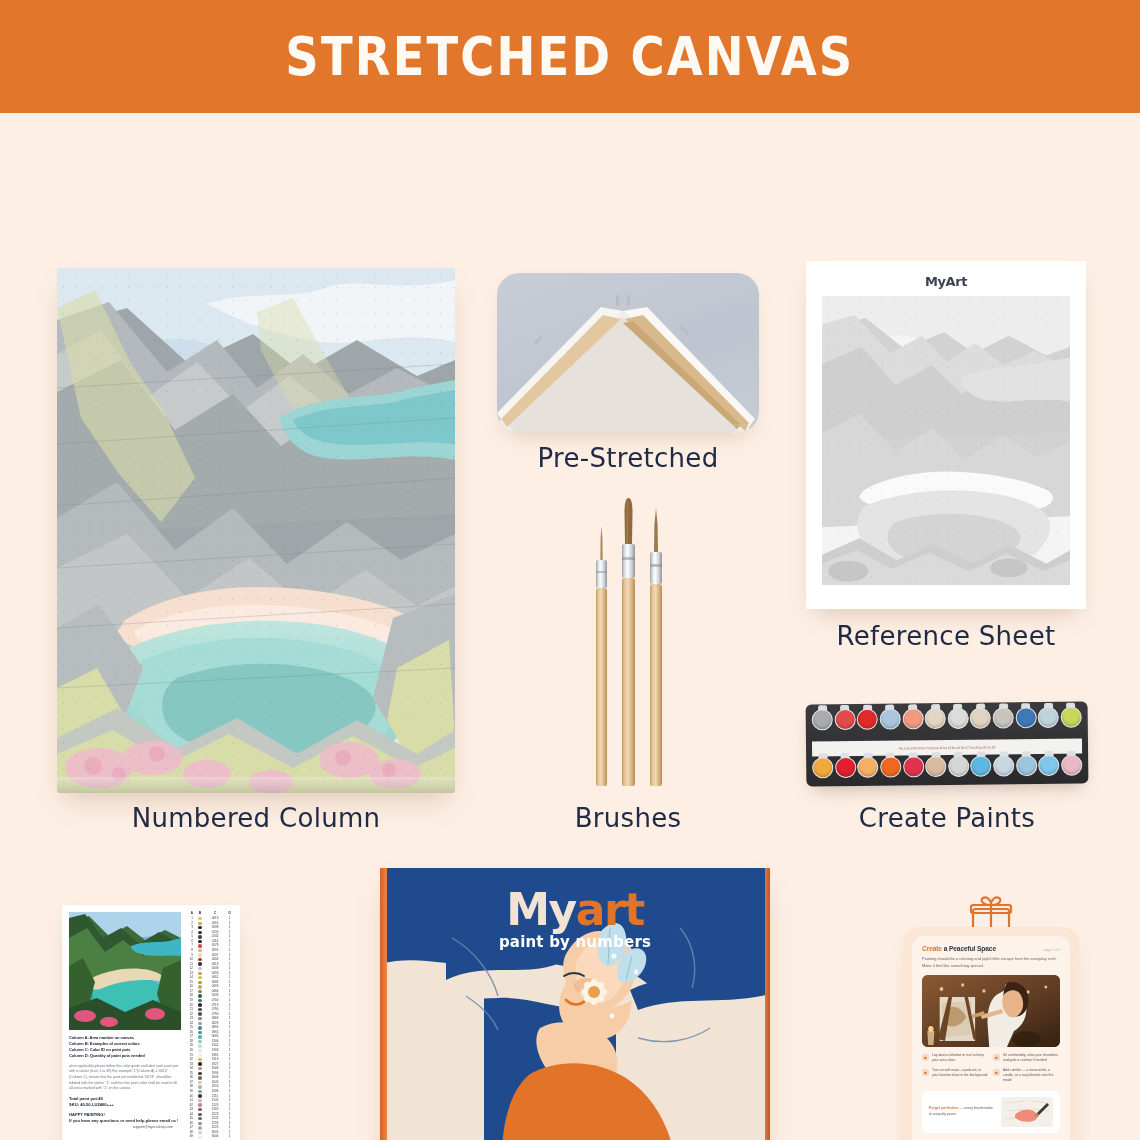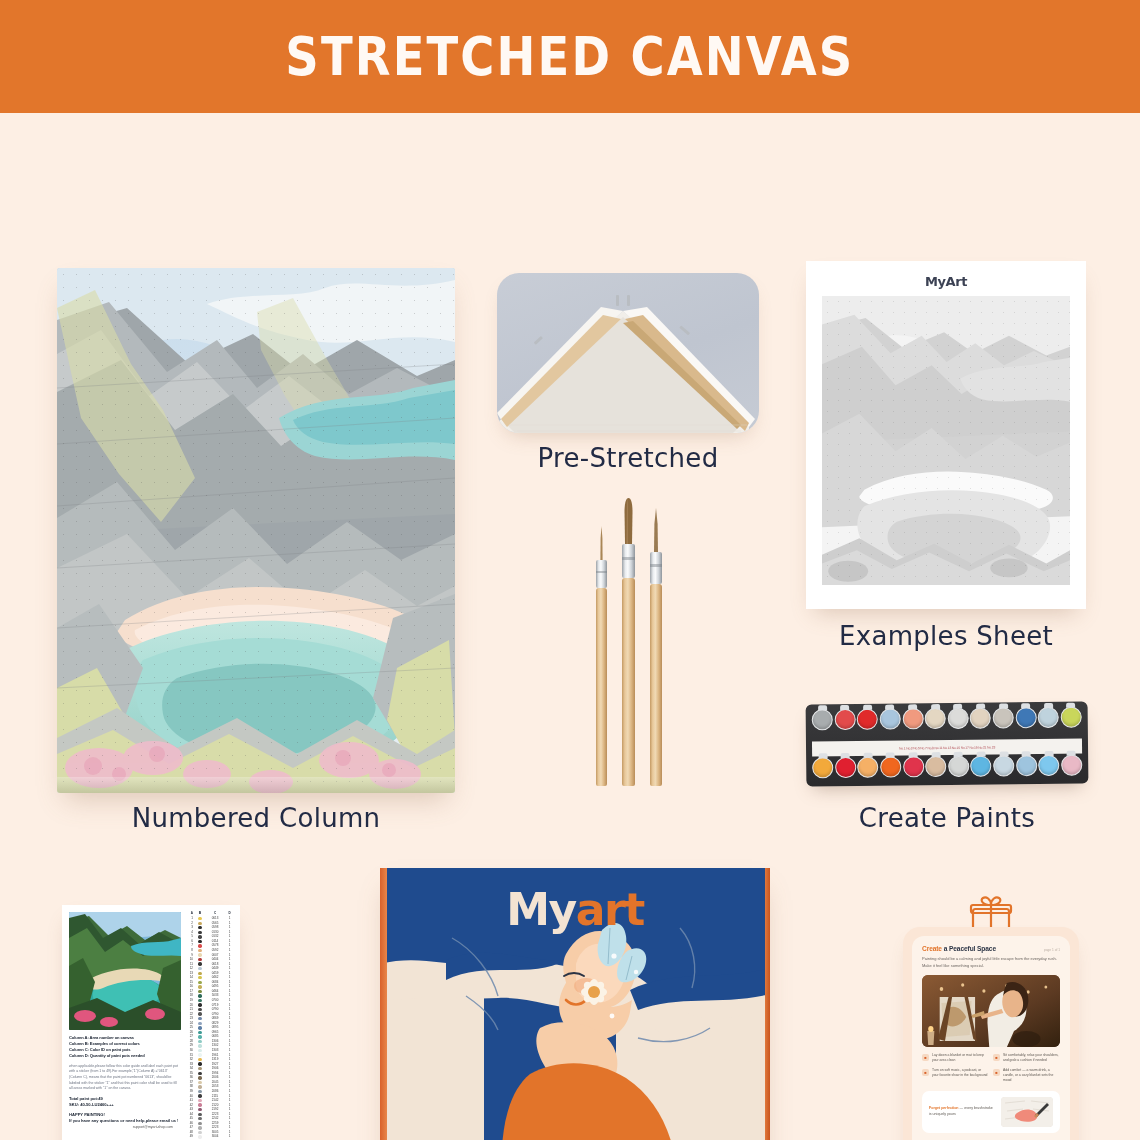--- a/index.html
+++ b/index.html
@@ -345,21 +345,21 @@
           <path d="M0,486 L56,462 L112,496 L172,466 L236,500 L296,468 L356,500 L398,480 L398,525 L0,525 Z" fill="#DADADA"></path>
           <g fill="#C6C6C6">
               <ellipse cx="42" cy="500" rx="32" ry="19"></ellipse>
               <ellipse cx="300" cy="494" rx="30" ry="17"></ellipse>
             </g>
         </svg>
         <div class="dots" style="opacity:.35;background-size:11px 11px;"></div>
       </div>
     </div>
   </div>
-  <div class="caption" style="left:806px; top:508px; width:280px;">Examples Sheet</div>
+  <div class="caption" style="left:806px; top:508px; width:280px;">Reference Sheet</div>
 
   <div class="cell brush-wrap">
 
     <div class="brush" style="left:36px; width:11px; height:260px;">
       <div class="brush-handle" style="height:198px;"></div>
       <div class="brush-ferrule" style="bottom:198px; height:28px;"></div>
       <div class="brush-tip" style="bottom:226px; height:34px;">
         <svg viewBox="0 0 11 34" width="11" height="34">
             <path d="M4.4,34 L6.6,34 L6.4,12 L5.5,0 L4.6,12 Z" fill="#A98656"></path>
           </svg>
@@ -380,20 +380,21 @@
     <div class="brush" style="left:90px; width:12px; height:278px;">
       <div class="brush-handle" style="height:202px;"></div>
       <div class="brush-ferrule" style="bottom:202px; height:32px;"></div>
       <div class="brush-tip" style="bottom:234px; height:44px;">
         <svg viewBox="0 0 12 44" width="12" height="44">
             <path d="M4,44 L8,44 L7.6,16 L6,0 L4.4,16 Z" fill="#9A7B52"></path>
           </svg>
       </div>
     </div>
   </div>
+  <div class="caption" style="left:497px; top:690px; width:262px;">Brushes</div>
 
   <div class="cell paint-wrap">
     <div class="paint-tray">
       <div class="paint-row" id="paint-row-top">
           <div class="pot" style="background: rgb(168, 172, 174);"></div>
           <div class="pot" style="background: rgb(226, 75, 75);"></div>
           <div class="pot" style="background: rgb(224, 42, 42);"></div>
           <div class="pot" style="background: rgb(169, 198, 222);"></div>
           <div class="pot" style="background: rgb(240, 154, 127);"></div>
           <div class="pot" style="background: rgb(228, 215, 194);"></div>
@@ -914,20 +915,21 @@
         </g>
         <g fill="#FFFFFF" opacity=".9">
           <circle cx="234" cy="88" r="2.6"></circle>
             <circle cx="256" cy="104" r="2.2"></circle>
             <circle cx="232" cy="148" r="2.4"></circle>
         </g>
       </svg>
       <div class="box-logo">
         <span class="logo-my">My</span><span class="logo-art">art</span>
       </div>
+      <div class="box-tag">paint by numbers</div>
       <div class="box-spine-l"></div>
       <div class="box-spine-r"></div>
     </div>
   </div>
 
   <div class="cell pdf-wrap">
     <div class="pdf-gift">
       <svg viewBox="0 0 44 36" width="44" height="36">
         <rect x="4" y="14" width="36" height="21" rx="2.5" fill="none" stroke="#E2742A" stroke-width="2.2"></rect>
         <rect x="2" y="10" width="40" height="8" rx="2" fill="none" stroke="#E2742A" stroke-width="2.2"></rect>

